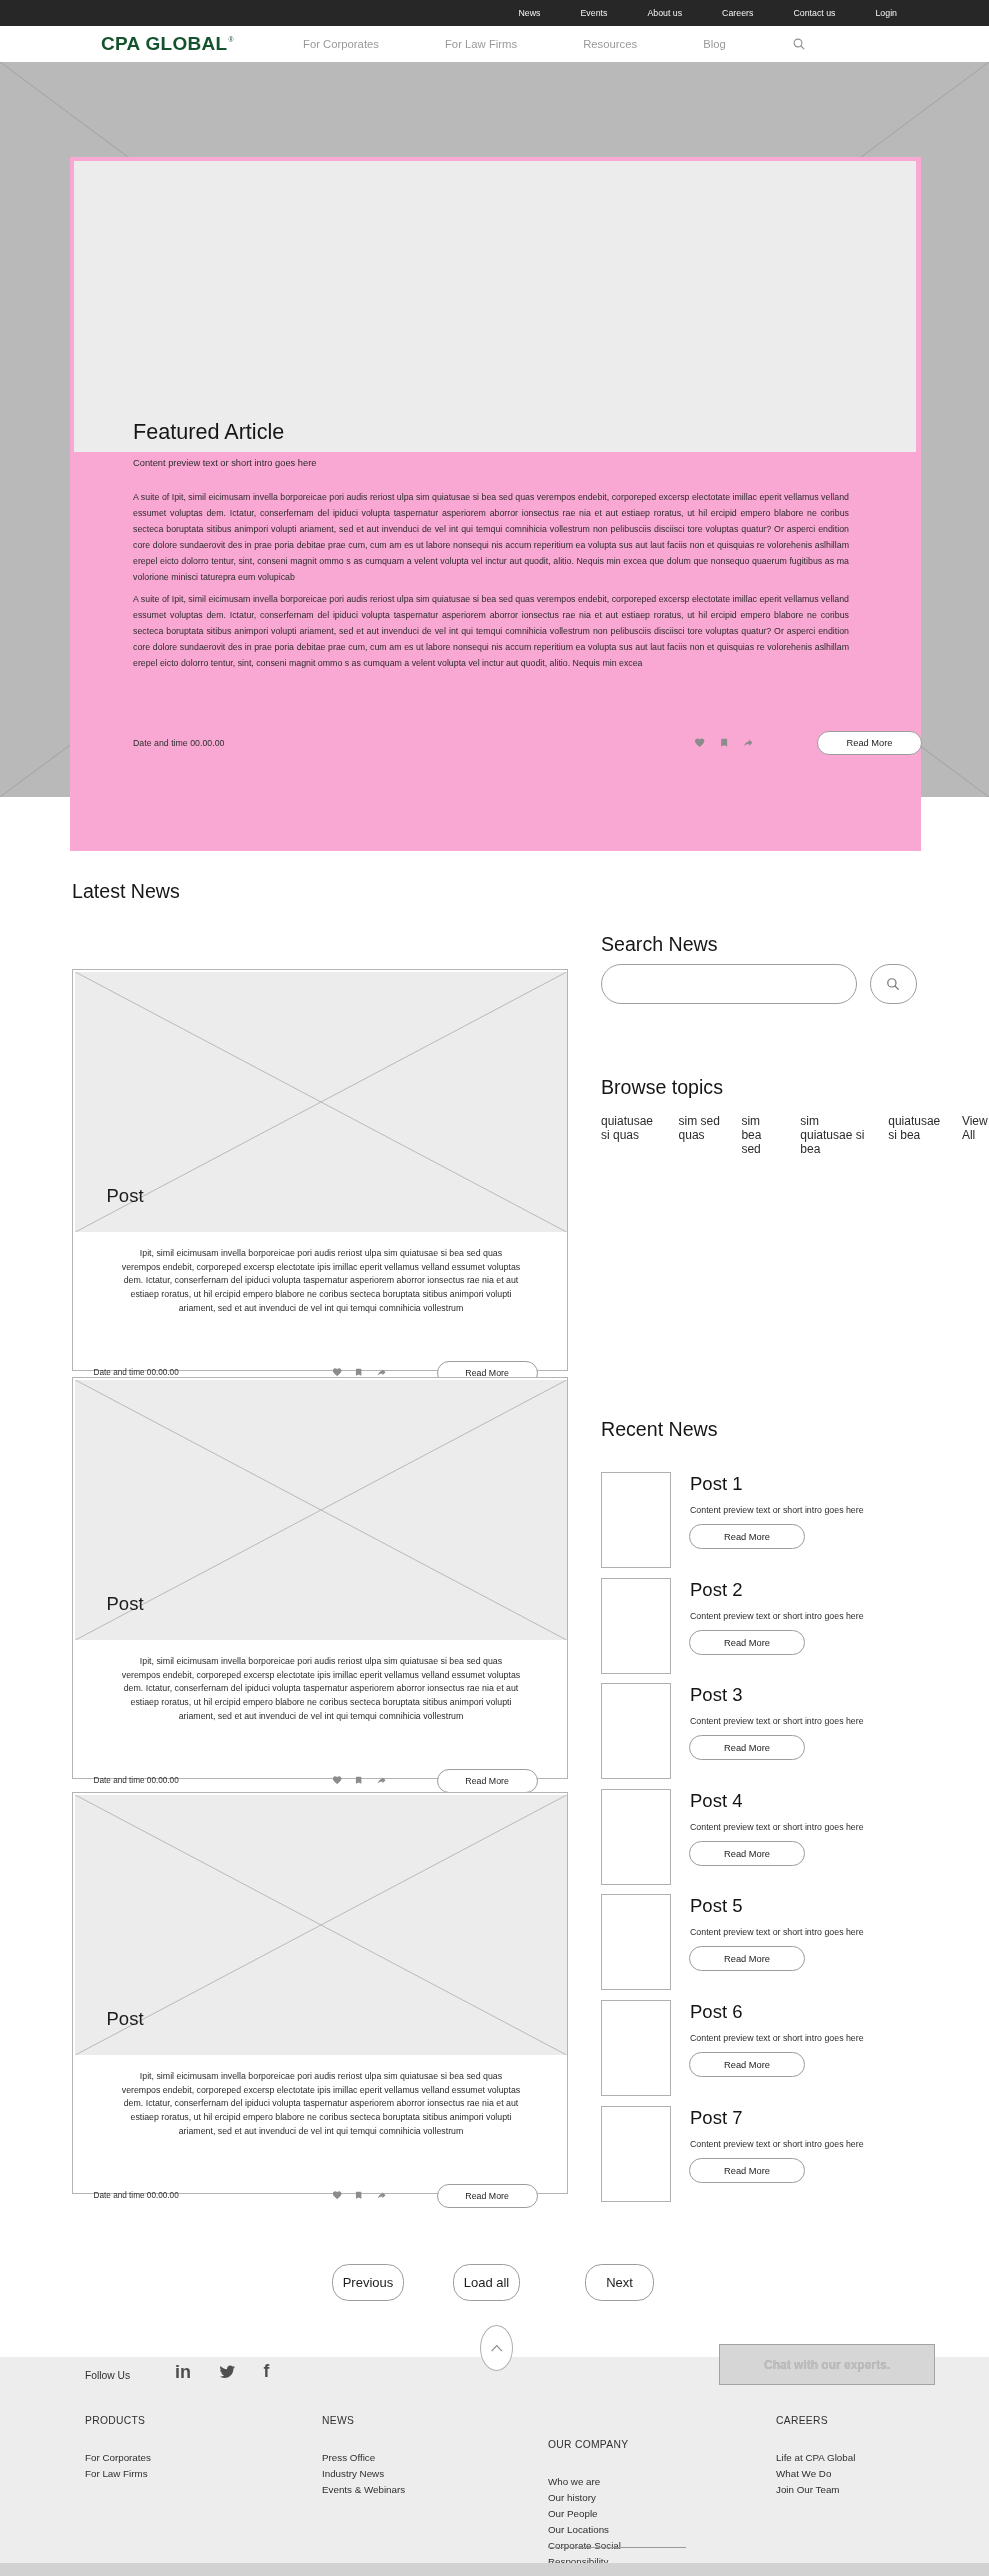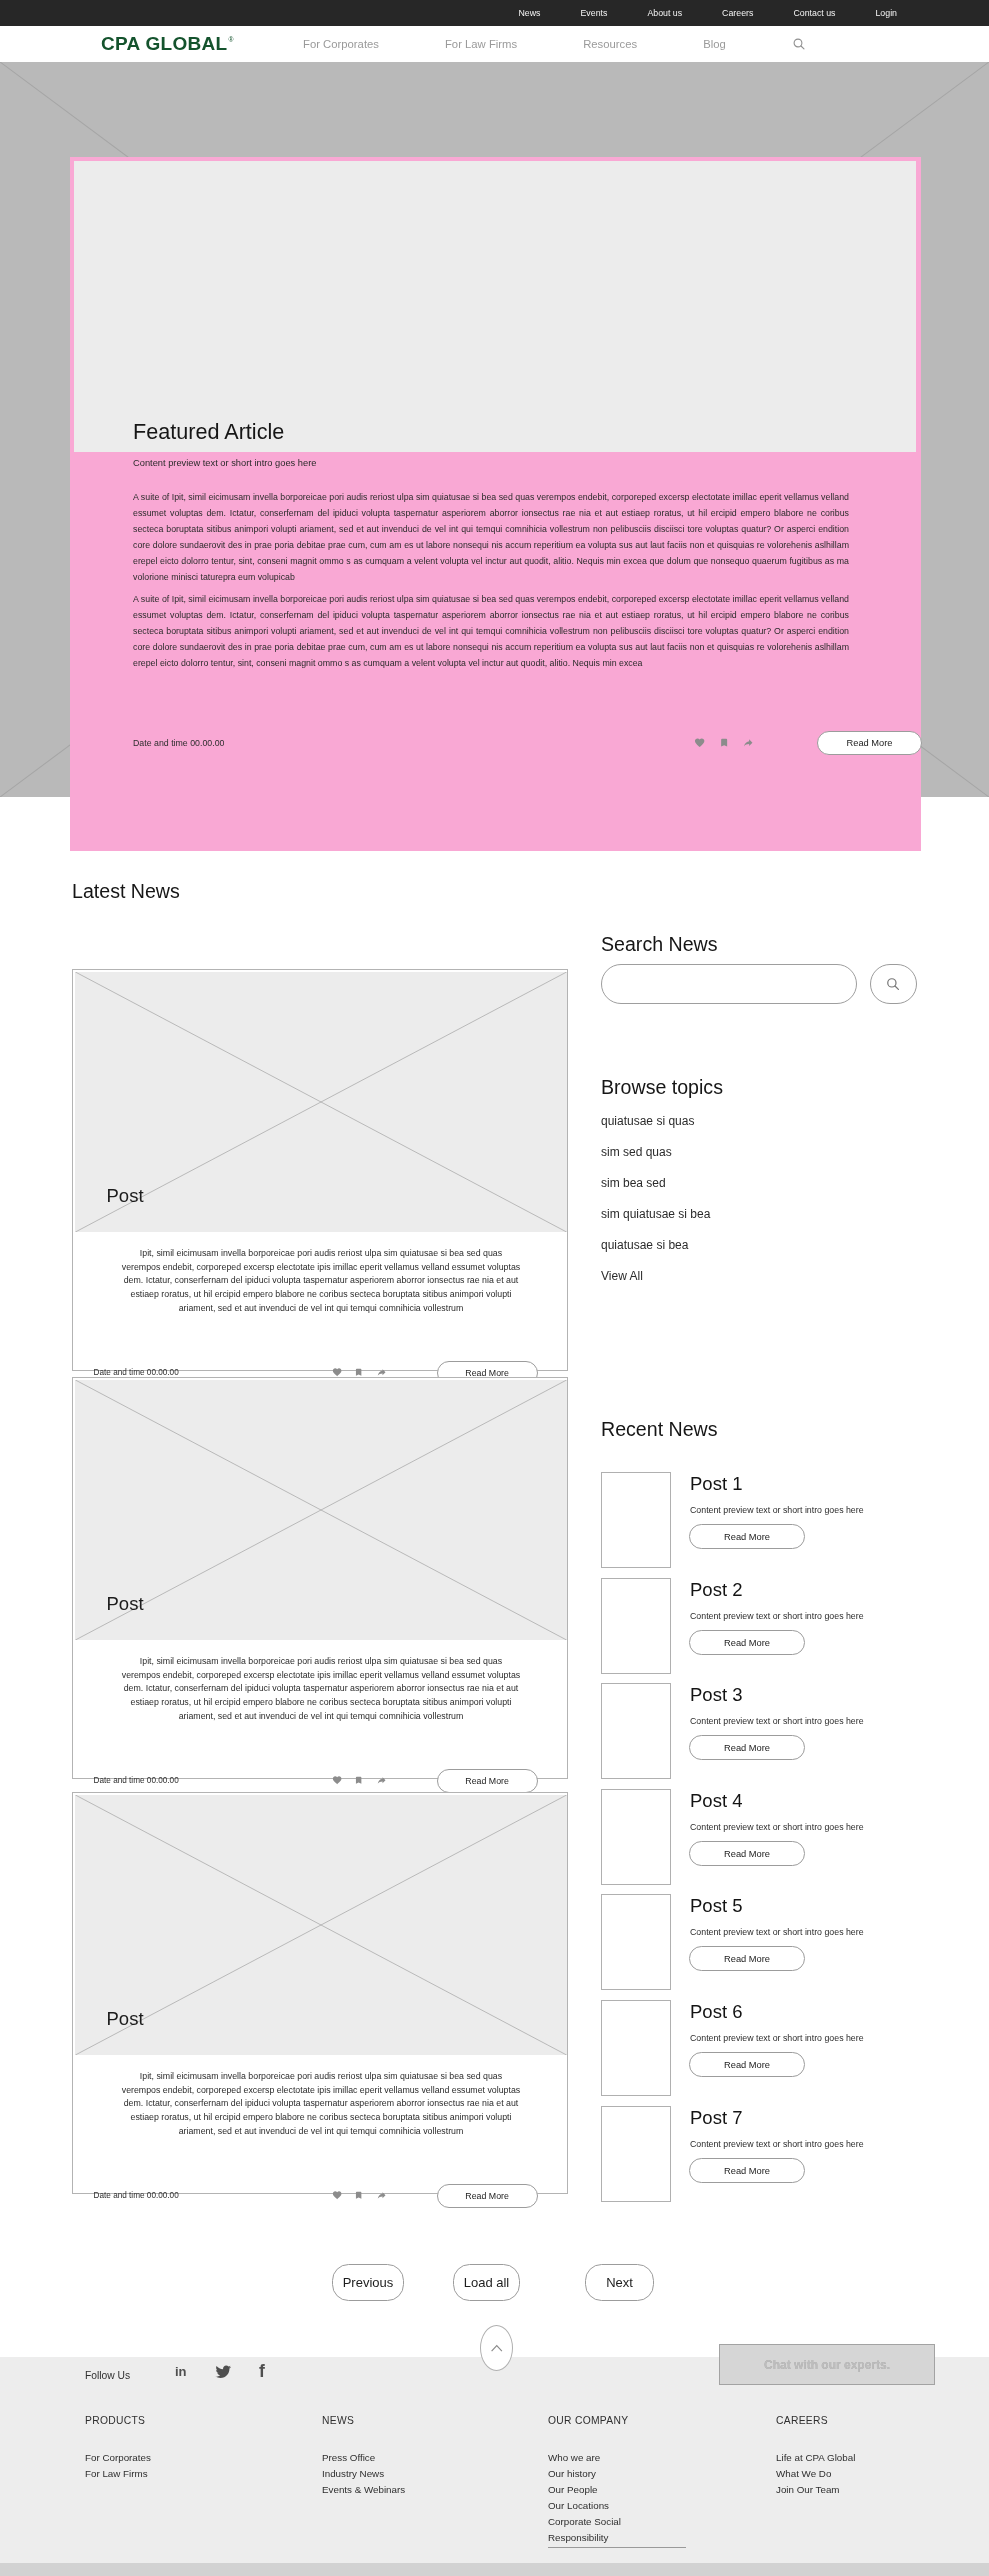--- a/index.html
+++ b/index.html
@@ -45,21 +45,21 @@
   .card-image { position: absolute; left: 1.5px; top: 1.5px; width: 492px; height: 260px; background: #ececec; overflow: hidden; }
   .card-image svg { position: absolute; inset: 0; }
   .post-title { position: absolute; left: 32px; top: 213px; font-size: 18.5px; font-weight: 400; color: #1c1c1c; }
   .card-body { position: absolute; left: 47px; top: 277px; width: 402px; text-align: center; font-size: 8.8px; line-height: 13.7px; color: #2b2b2b; }
   .card-meta { left: 20.6px; top: 362px; width: 453px; height: 25px; }
 
   
   .search-input { position: absolute; left: 601px; top: 964px; width: 256px; height: 40px; border: 0.5px solid #9e9e9e; border-radius: 20px; background: #fff; outline: none; padding: 0 14.4px; font-size: 10.3px; color: #333; font-family: "Liberation Sans", sans-serif; }
   .search-btn { position: absolute; left: 870px; top: 964px; width: 47px; height: 40px; border-radius: 20px; }
 
-  .topics { position: absolute; left: 601px; top: 1114px; display: flex; flex-direction: column; gap: 17px; }
+  .topics { position: absolute; left: 601px; top: 1114px; display: flex; flex-direction: row; gap: 17px; }
   .topics a { font-size: 12px; color: #2b2b2b; text-decoration: none; cursor: pointer; }
 
   .recent-list { position: absolute; left: 601px; top: 1472px; width: 335px; }
   .recent-item { position: absolute; left: 0; width: 335px; height: 96px; }
   .recent-thumb { position: absolute; left: 0; top: 0; width: 70px; height: 96px; background: #fff; border: 0.5px solid #b0b0b0; cursor: pointer; }
   .recent-title { position: absolute; left: 89px; top: 1px; font-size: 18.5px; font-weight: 400; color: #141414; cursor: pointer; }
   .recent-preview { position: absolute; left: 89px; top: 33px; font-size: 8.8px; color: #2b2b2b; }
   .recent-btn { position: absolute; left: 88px; top: 52px; width: 116px; height: 25px; font-size: 9.3px; border-radius: 12.4px; }
 
   
@@ -311,21 +311,21 @@
   <div class="footer-bg"></div>
 
   <div class="scroll-top">
     <svg width="15.5" height="10.3" viewBox="0 0 28 20">
         <polyline points="4,16 14,5 24,16" fill="none" stroke="#8a8a8a" stroke-width="2.2"></polyline>
       </svg>
   </div>
 
   <span class="follow-label">Follow Us</span>
   <div class="social">
-    <span class="txt-icon" style="font-size:13px;">in</span>
+    <span class="txt-icon" style="font-size:18px;">in</span>
     <svg width="18.5" height="15.5" viewBox="0 0 24 24" style="cursor:pointer;">
         <path fill="#4f4f4f" d="M23.954 4.569c-.885.389-1.83.654-2.825.775 1.014-.611 1.794-1.574 2.163-2.723-.951.555-2.005.959-3.127 1.184-.896-.959-2.173-1.559-3.591-1.559-2.717 0-4.92 2.203-4.92 4.917 0 .39.045.765.127 1.124-4.09-.205-7.715-2.169-10.141-5.138-.427.722-.666 1.561-.666 2.475 0 1.71.87 3.213 2.188 4.096-.807-.026-1.566-.248-2.228-.616v.061c0 2.385 1.693 4.374 3.946 4.827-.413.111-.849.171-1.296.171-.314 0-.615-.03-.916-.086.631 1.953 2.445 3.377 4.604 3.417-1.68 1.319-3.809 2.105-6.102 2.105-.39 0-.779-.023-1.17-.067 2.189 1.394 4.768 2.209 7.557 2.209 9.054 0 13.999-7.496 13.999-13.986 0-.209 0-.42-.015-.63.961-.689 1.8-1.56 2.46-2.548l-.047-.02z"></path>
       </svg>
     <span class="txt-icon" style="font-size:17.5px;">f</span>
   </div>
 
   <div class="chat-box">
     <span>Chat with our experts.</span>
   </div>
 
@@ -339,21 +339,21 @@
 
   <div class="fcol" style="left:322px; width:155px;">
     <h3>NEWS</h3>
     <ul>
       <li>Press Office</li>
       <li>Industry News</li>
       <li>Events &amp; Webinars</li>
     </ul>
   </div>
 
-  <div class="fcol" style="left:548px; width:113px;">
+  <div class="fcol" style="left:548px; width:113px;margin-top:24px;">
     <h3>OUR COMPANY</h3>
     <ul>
       <li>Who we are</li>
       <li>Our history</li>
       <li>Our People</li>
       <li>Our Locations</li>
       <li>Corporate Social Responsibility</li>
     </ul>
   </div>
   <div class="csr-underline"></div>

